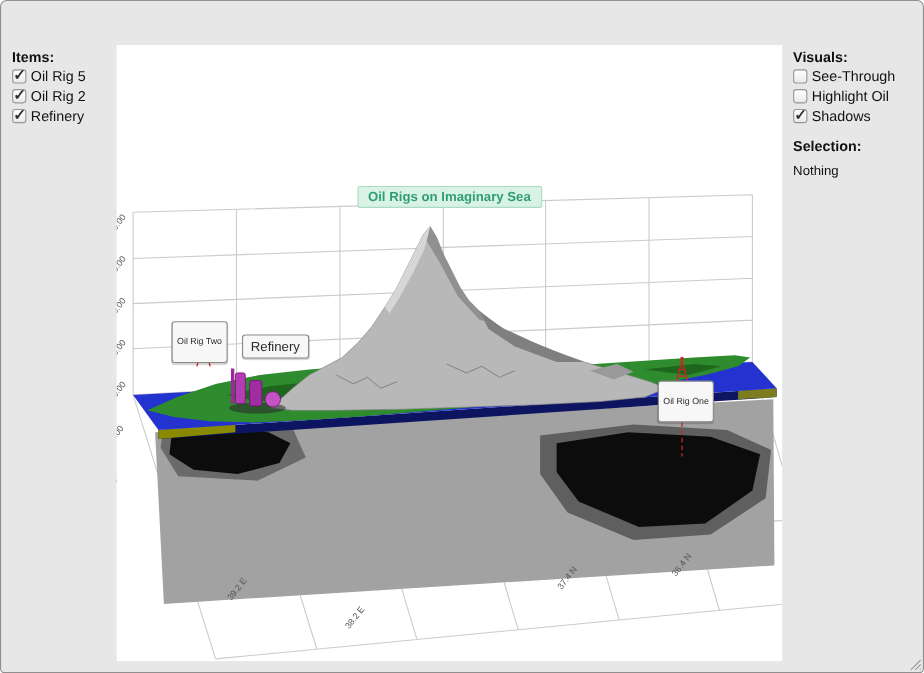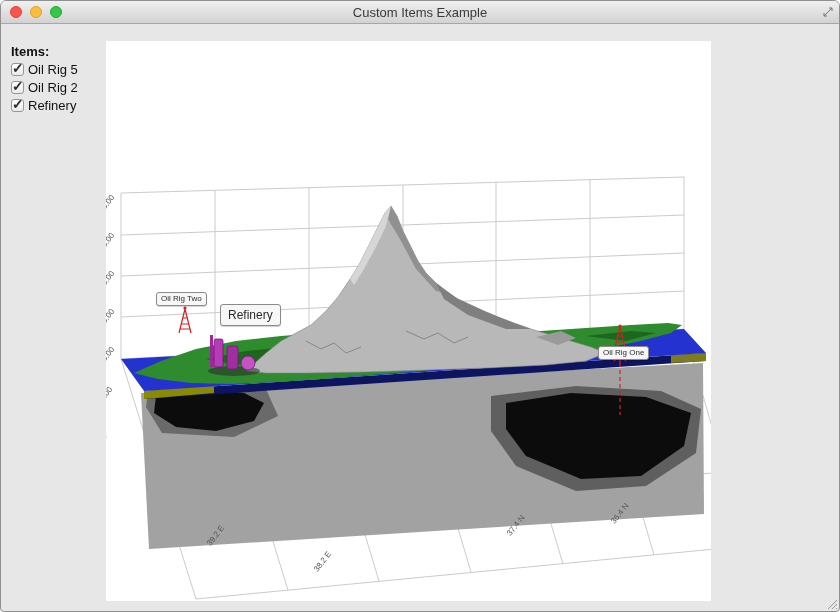--- a/index.html
+++ b/index.html
@@ -52,67 +52,73 @@
   }
   .scene { position:absolute; left:0; top:0; }
   .plot-title {
     position:absolute; top:128px; left:50%; transform:translateX(-50%);
     background:#d9f2e6; border:1px solid #aadcc3; border-radius:2px;
     color:#2f9e76; font-weight:bold; font-size:12px;
     padding:2px 9px; white-space:nowrap; z-index:3;
   }
   .item-label {
     position:absolute; background:#f7f7f7; border:1px solid #8a8a8a;
-    border-radius:3px; color:#2b2b2b; padding:0 4px; line-height:1.5;
+    border-radius:3px; color:#2b2b2b; padding:12px 4px; line-height:1.5;
     white-space:nowrap; box-shadow:0 1px 1px rgba(0,0,0,.18); z-index:3;
   }
   #lbl-rig-two  { left:50px;  top:251px; font-size:8px; }
   #lbl-refinery { left:114px; top:263px; font-size:12px; padding:1px 7px; }
   #lbl-rig-one  { left:492px; top:265px; font-size:8px;margin-top:40px; }
   .tick {
     position:absolute; font-size:8px; color:#555;
     transform:rotate(-52deg); white-space:nowrap; z-index:2;
   }
   .grip-icon { position:absolute; right:1px; bottom:1px; }
 </style>
 </head>
 <body>
 
 <div class="window">
 
-  <div class="titlebar">
-    <div class="lights">
-      <span class="light red"></span>
-      <span class="light yellow"></span>
-      <span class="light green"></span>
-    </div>
-    <div class="wtitle">Custom Items Example</div>
-    <svg class="fs-icon" width="10" height="10">
-      <path d="M1 9L9 1M1 9L4 9M1 9L1 6M9 1L6 1M9 1L9 4" stroke="#777" stroke-width="1" fill="none"></path>
-    </svg>
-  </div>
 
   <div class="content">
 
     <div class="panel panel-left">
       <div class="heading">Items:</div>
       <label class="row">
         <span class="cb checked"></span>
         <span>Oil Rig 5</span>
       </label>
       <label class="row">
         <span class="cb checked"></span>
         <span>Oil Rig 2</span>
       </label>
       <label class="row">
         <span class="cb checked"></span>
         <span>Refinery</span>
       </label>
     </div>
 
+    <div class="panel panel-right">
+      <div class="heading">Visuals:</div>
+      <label class="row">
+        <span class="cb"></span>
+        <span>See-Through</span>
+      </label>
+      <label class="row">
+        <span class="cb"></span>
+        <span>Highlight Oil</span>
+      </label>
+      <label class="row">
+        <span class="cb checked"></span>
+        <span>Shadows</span>
+      </label>
+      <div class="sel-heading">Selection:</div>
+      <div class="sel-value">Nothing</div>
+    </div>
 
     <div class="plot">
 
       <svg class="scene" width="605" height="560" viewBox="0 0 605 560">
 
         <path fill="none" stroke="#cbcbcb" stroke-width="1" d="M15 152L15 318M109 149L109 313M203 147L203 308M297 144L297 303M390 141L390 298M484 139L484 293M578 136L578 288
              M15 152L578 136M15 194L578 174M15 235L578 212M15 276L578 250M15 318L578 288
              M15 318L90 558M109 313L182 549M203 308L273 540M297 303L365 531M390 298L457 523M484 293L548 514M578 288L640 505
              M40 397L598 360M64 476L619 431M90 558L640 505"></path>
 
@@ -155,20 +161,21 @@
         <g stroke="#d42222" stroke-width="1.2" fill="none">
           <path d="M508 310L514 286L520 310 M509 306L519 306 M510 301L518 301 M511 295L517 295"></path>
           <circle cx="514" cy="285" r="1.6" fill="#d42222" stroke="none"></circle>
         </g>
         <g stroke="#e01515" stroke-width="1.4">
           <path d="M508 308L520 320 M520 308L508 320 M514 306L514 322 M506 314L522 314"></path>
         </g>
         <line x1="514" y1="322" x2="514" y2="374" stroke="#d42222" stroke-width="1.2" stroke-dasharray="4 3"></line>
       </svg>
 
+      <div class="plot-title">Oil Rigs on Imaginary Sea</div>
 
       <div class="item-label" id="lbl-rig-two">Oil Rig Two</div>
       <div class="item-label" id="lbl-refinery">Refinery</div>
       <div class="item-label" id="lbl-rig-one">Oil Rig One</div>
 
       <span class="tick" style="left:-13px;top:160px">350.00</span>
       <span class="tick" style="left:-13px;top:198px">300.00</span>
       <span class="tick" style="left:-13px;top:236px">250.00</span>
       <span class="tick" style="left:-13px;top:274px">200.00</span>
       <span class="tick" style="left:-13px;top:312px">150.00</span>

